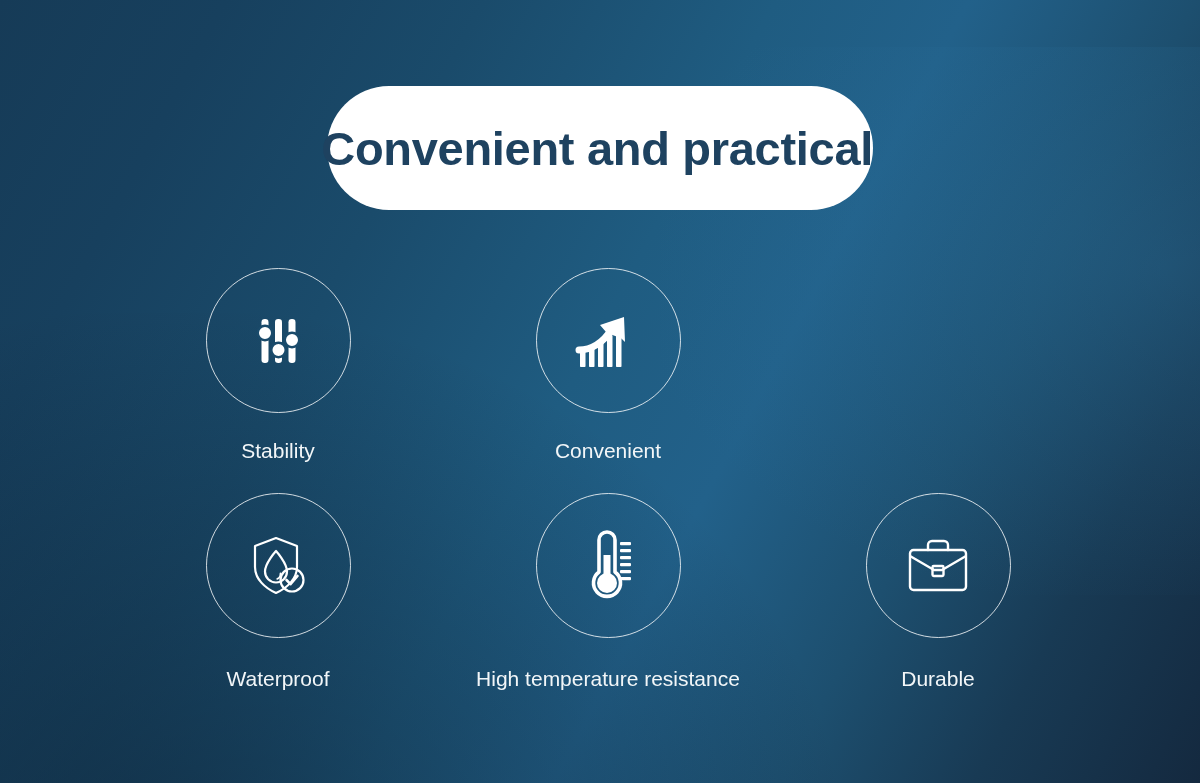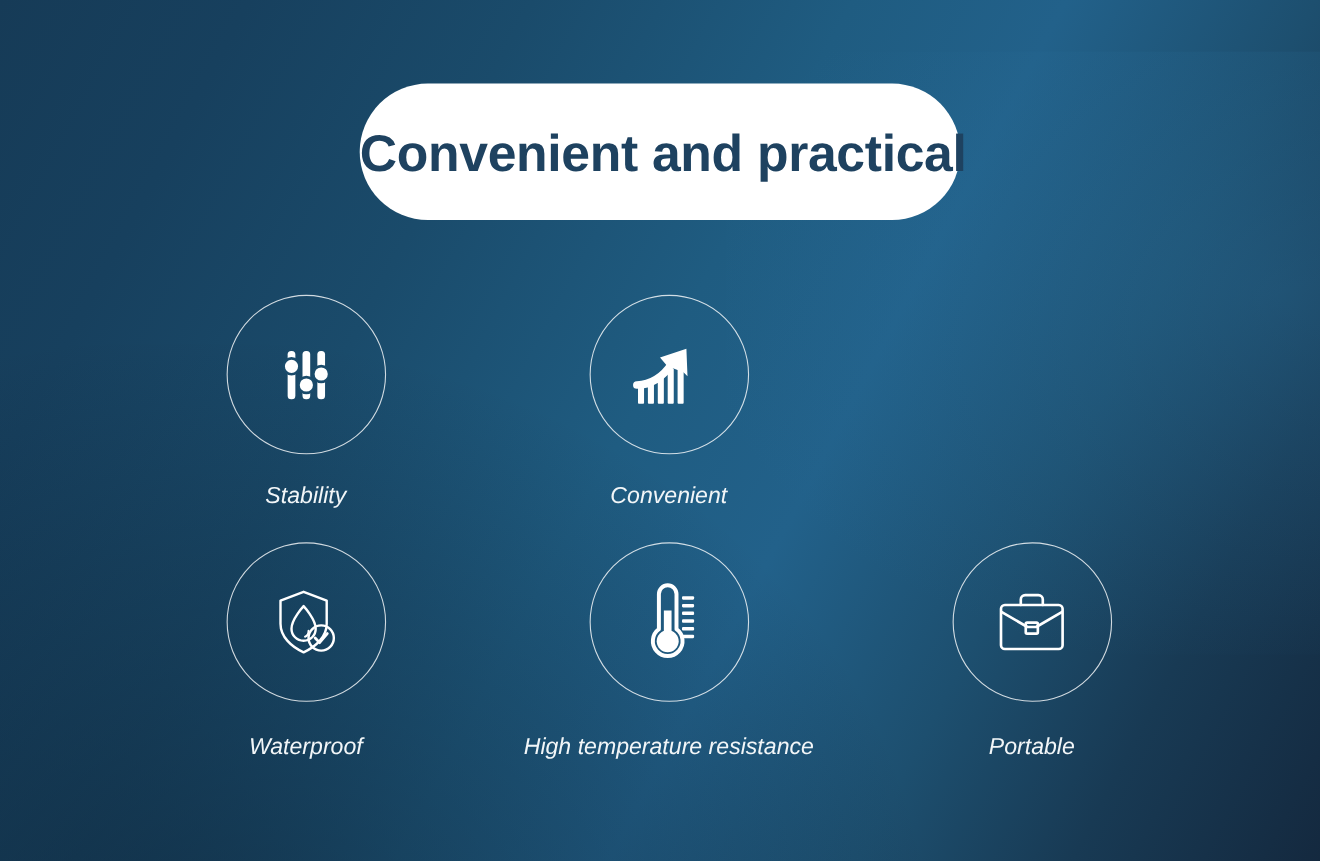--- a/index.html
+++ b/index.html
@@ -55,28 +55,28 @@
                 rgba(46, 120, 166, 0.30) 0%,
                 rgba(46, 120, 166, 0.10) 50%,
                 rgba(46, 120, 166, 0) 75%);
     pointer-events: none;
   }
 
   
   .title-pill {
     position: absolute;
     left: 327px;
-    top: 76px;
+    top: 86px;
     width: 546px;
     height: 124px;
     background: #ffffff;
     border-radius: 62px;
     display: flex;
     align-items: center;
-    justify-content: flex-start;
+    justify-content: flex-end;
     z-index: 3;
   }
   .title-text {
     color: #1e4260;
     font-size: 47px;
     font-weight: bold;
     letter-spacing: -0.3px;
     line-height: 1;
     white-space: nowrap;
   }
@@ -85,21 +85,20 @@
   .grid {
     position: absolute;
     left: 0;
     top: 268px;
     width: 1200px;
     z-index: 2;
   }
   .grid-row {
     display: flex;
     width: 1200px;
-    font-style: italic;
   }
   .grid-row.row-2 {
     margin-top: 30px;
     align-items: center;
   }
   .feature {
     width: 330px;
     display: flex;
     flex-direction: column;
     align-items: center;
@@ -233,18 +232,18 @@
         <div class="icon-circle">
           <span>
             <svg width="70" height="62" viewBox="0 0 70 62">
               <path d="M25 15 L25 10 a4 4 0 0 1 4 -4 L41 6 a4 4 0 0 1 4 4 L45 15" fill="none" stroke="#ffffff" stroke-width="2.4" stroke-linejoin="round" stroke-linecap="round"></path>
               <rect x="7" y="15" width="56" height="40" rx="3.5" fill="none" stroke="#ffffff" stroke-width="2.4"></rect>
               <path d="M7 21 L31 35 L39 35 L63 21" fill="none" stroke="#ffffff" stroke-width="2.4" stroke-linejoin="round"></path>
               <rect x="29.5" y="31" width="11" height="10" rx="1.2" fill="none" stroke="#ffffff" stroke-width="2.4"></rect>
             </svg>
           </span>
         </div>
-        <div class="feature-label">Portable</div>
+        <div class="feature-label">Durable</div>
       </div>
     </div>
 
   </div>
 </div>
 
 </body></html>

